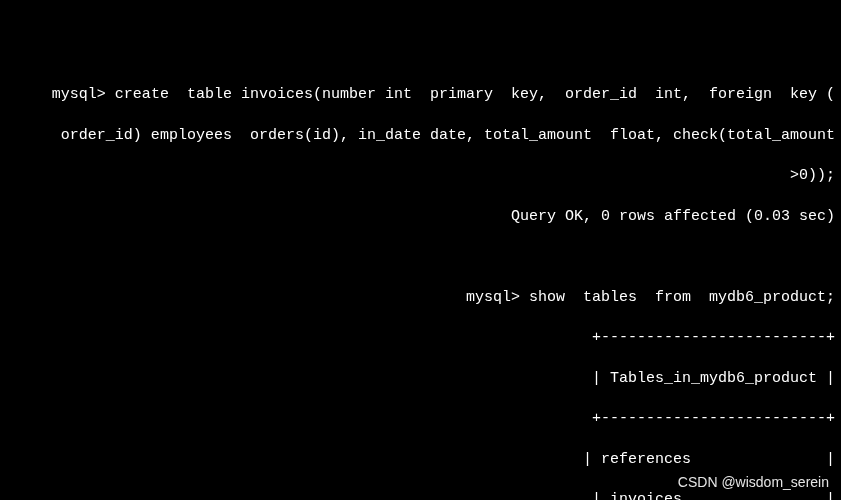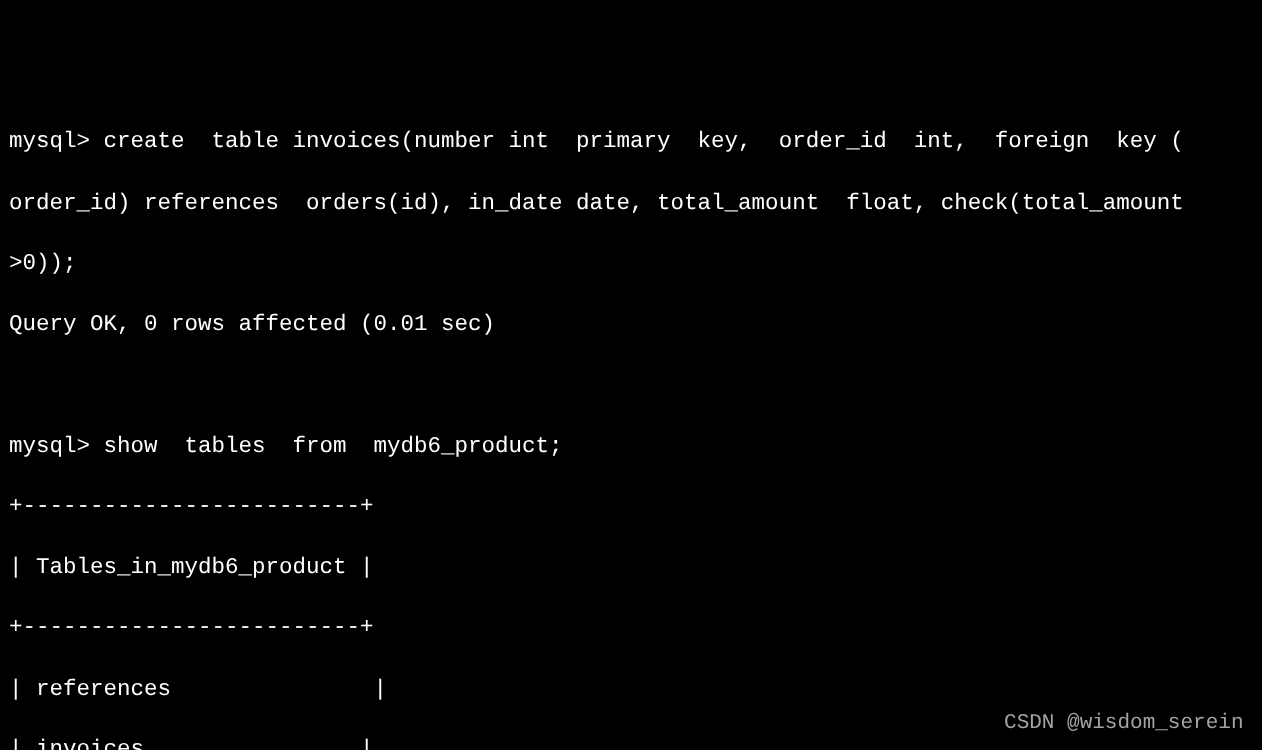--- a/index.html
+++ b/index.html
@@ -1,18 +1,19 @@
 <!DOCTYPE html>
 <html><head>
   <meta charset="utf-8">
   <style>
     * {
       margin: 0;
       padding: 0;
       box-sizing: border-box;
+      text-align: right;
     }
     body {
       background: #000000;
       color: #ffffff;
       font-family: 'Consolas', 'Monaco', 'Courier New', monospace;
       font-size: 15px;
       line-height: 1.35;
       width: 841px;
       height: 500px;
       padding: 4px 6px;
@@ -20,35 +21,35 @@
       overflow: hidden;
       white-space: pre;
     }
     .line {
       white-space: pre;
     }
     .watermark {
       position: absolute;
       bottom: 8px;
       right: 12px;
-      color: #a3a3a3;
+      color: #e5e5e5;
       font-size: 14px;
-      font-family: Liberation Mono, monospace;
+      font-family: Liberation Sans, sans-serif;
       white-space: nowrap;
     }
   </style>
 </head>
 <body>
 
 
 
 <div class="line">mysql&gt; create  table invoices(number int  primary  key,  order_id  int,  foreign  key (</div>
-<div class="line">order_id) references  orders(id), in_date date, total_amount  float, check(total_amount</div>
+<div class="line">order_id) employees  orders(id), in_date date, total_amount  float, check(total_amount</div>
 <div class="line">&gt;0));</div>
-<div class="line">Query OK, 0 rows affected (0.01 sec)</div>
+<div class="line">Query OK, 0 rows affected (0.03 sec)</div>
 <div class="line"> </div>
 <div class="line">mysql&gt; show  tables  from  mydb6_product;</div>
 <div class="line">+-------------------------+</div>
 <div class="line">| Tables_in_mydb6_product |</div>
 <div class="line">+-------------------------+</div>
 <div class="line">| references               |</div>
 <div class="line">| invoices                |</div>
 
 
 

